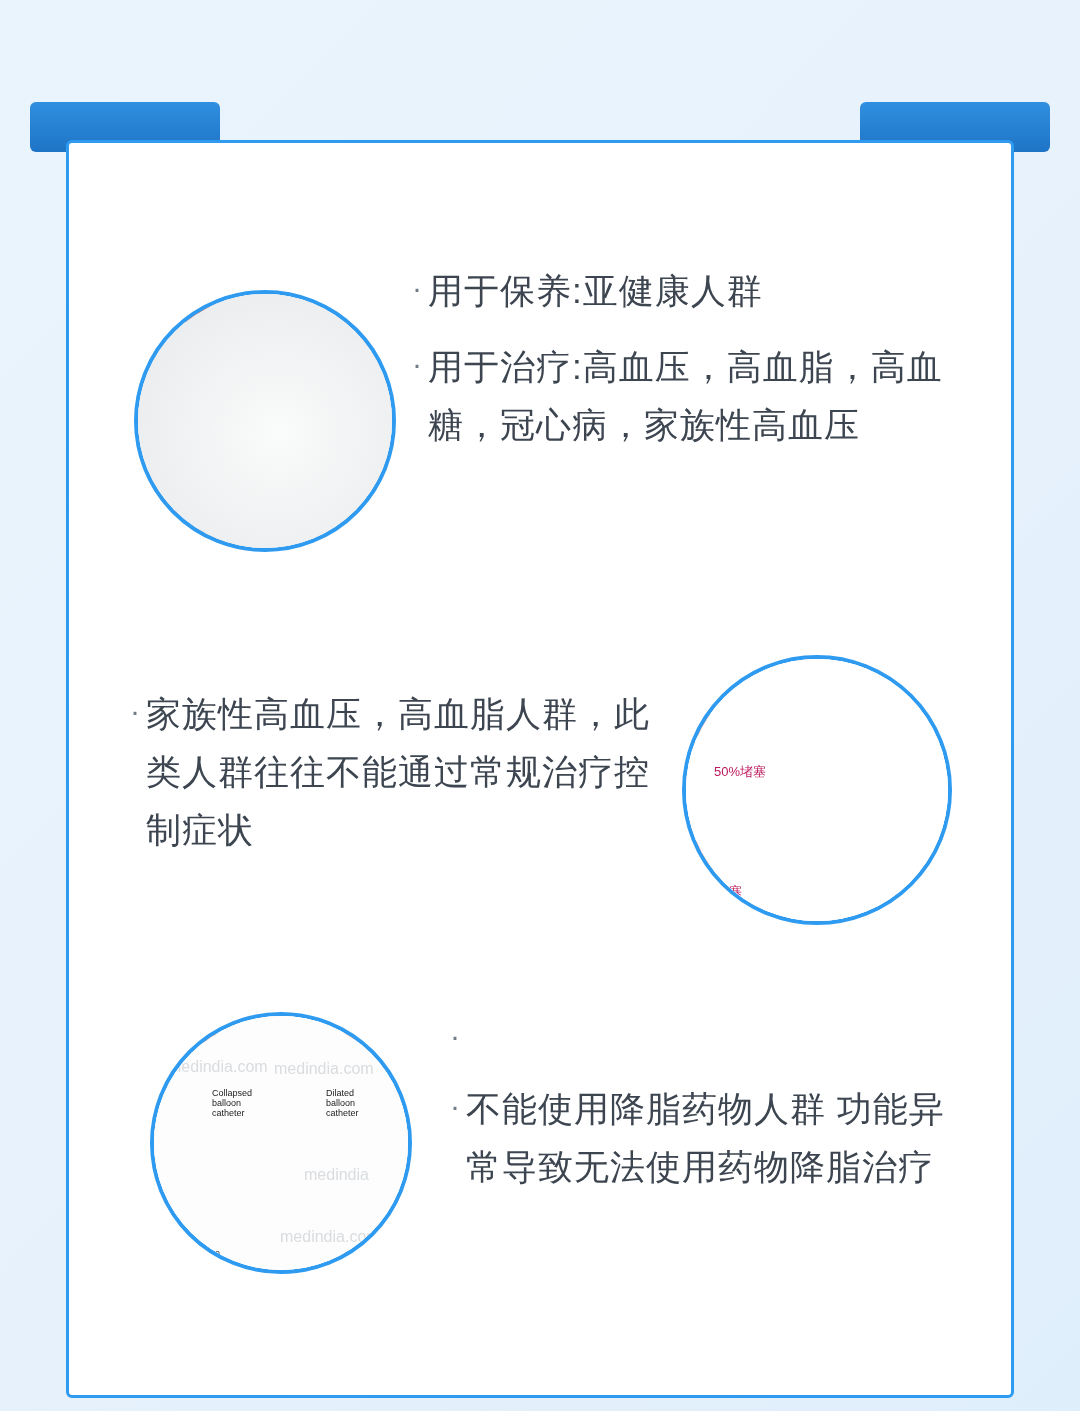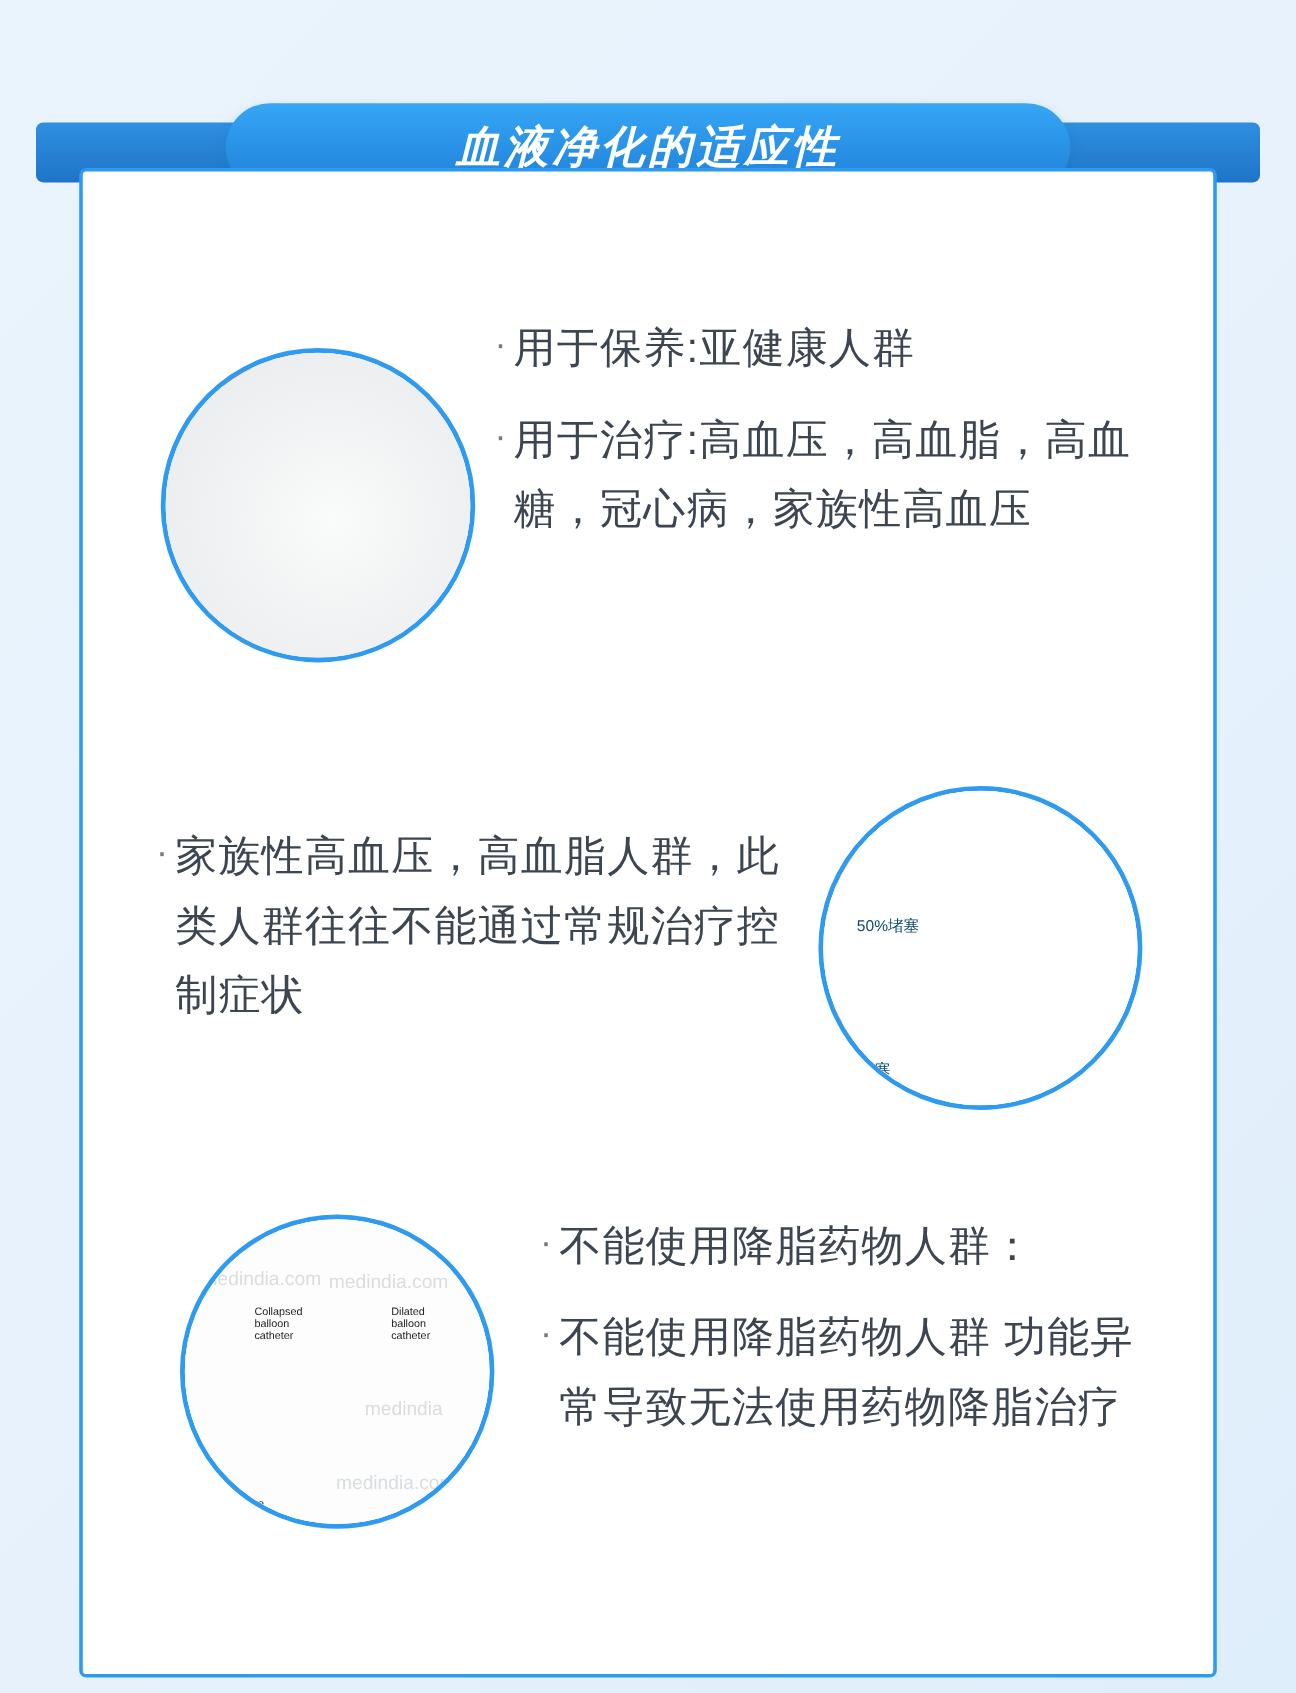--- a/index.html
+++ b/index.html
@@ -152,21 +152,21 @@
 
   
   .heart-bg {
     position: absolute;
     inset: 0;
     background: #ffffff;
   }
   .diag-label {
     position: absolute;
     font-size: 13px;
-    color: #0c4a6e;
+    color: #be185d;
     font-family: "Liberation Sans", sans-serif;
     white-space: nowrap;
   }
 
   
   .cath-bg {
     position: absolute;
     inset: 0;
     background: #fdfdfd;
   }
@@ -183,23 +183,20 @@
     color: rgba(150,160,170,0.35);
     white-space: nowrap;
   }
 </style>
 </head>
 <body>
 
 <div class="ribbon-wrap">
   <div class="ribbon-tail-left"></div>
   <div class="ribbon-tail-right"></div>
-  <div class="ribbon">
-    <span class="ribbon-title">血液净化的适应性</span>
-  </div>
 </div>
 
 <div class="card"></div>
 
 <div class="photo" id="photo1">
   <div class="vessel-bg"></div>
   <svg width="100%" height="100%" viewBox="0 0 262 262">
     <defs>
       <radialGradient id="vgrad" cx="50%" cy="45%" r="60%">
         <stop offset="0%" stop-color="#ffffff"></stop>
@@ -371,19 +368,18 @@
 
   <span class="wm" style="left:14px; top:42px;">medindia.com</span>
   <span class="wm" style="left:120px; top:44px;">medindia.com</span>
   <span class="wm" style="left:150px; top:150px;">medindia</span>
   <span class="wm" style="left:126px; top:212px;">medindia.com</span>
 </div>
 
 <div class="bullets" id="bullets3">
   <div class="bullet">
     <span class="dot">·</span>
-    <span class="btext">不能使用降脂药物人群：</span>
   </div>
   <div class="bullet">
     <span class="dot">·</span>
     <span class="btext">不能使用降脂药物人群 功能异常导致无法使用药物降脂治疗</span>
   </div>
 </div>
 
 </body></html>

